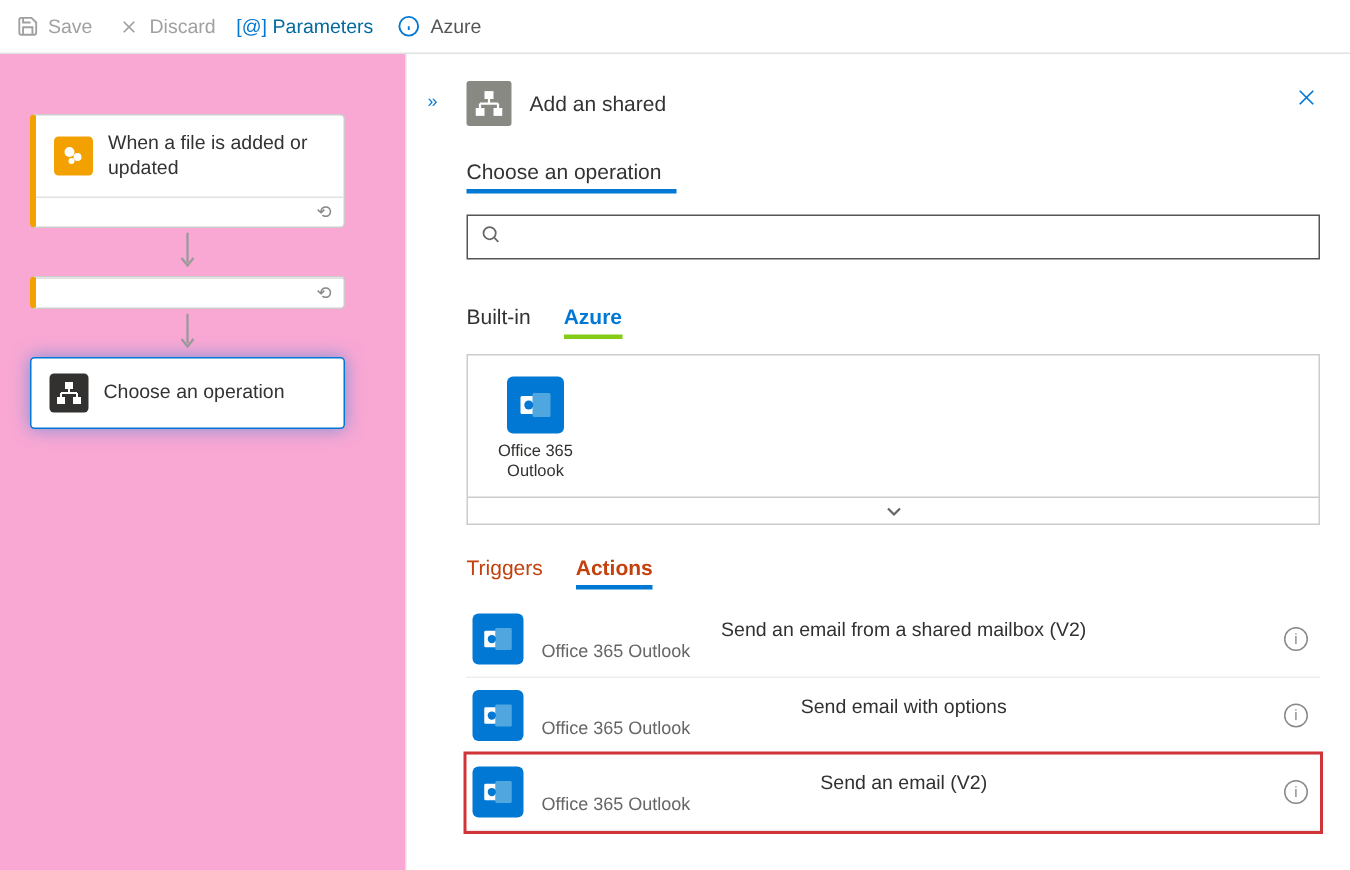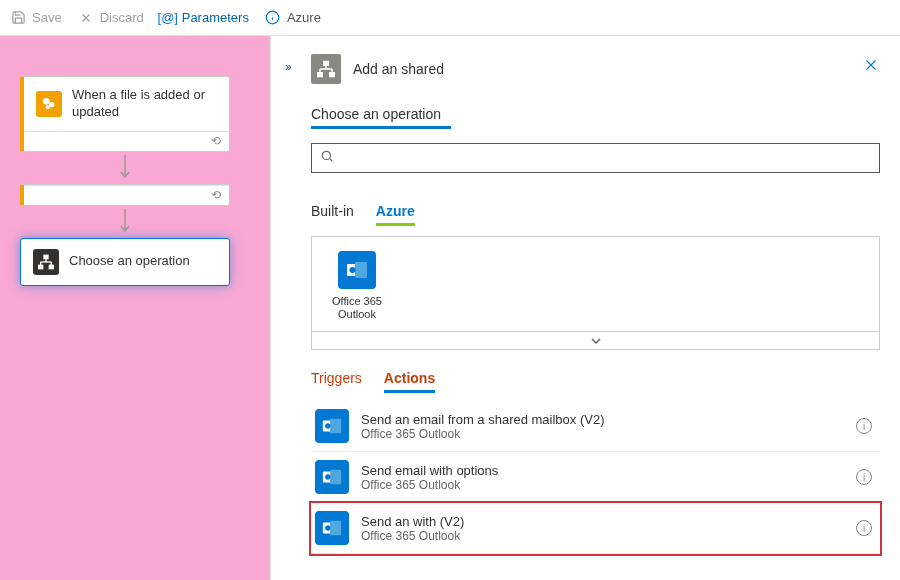--- a/index.html
+++ b/index.html
@@ -61,21 +61,21 @@
     .expand-bar svg { stroke:#666; }
 
     .ta-tabs { display:flex; gap:22px; margin-top: 20px; font-size:14px; }
     .ta-tab { color:#c2410c; padding-bottom:4px; cursor:pointer; }
     .ta-tab.active { font-weight:600; border-bottom: 3px solid #0078d4; }
 
     .action-list { margin-top: 8px; }
     .action-row { display:flex; align-items:center; gap:12px; padding:8px 4px; border-bottom:1px solid #eee; cursor:pointer; position:relative; }
     .action-icon { width:34px; height:34px; background:#0078d4; border-radius:4px; display:flex; align-items:center; justify-content:center; flex-shrink:0; }
     .action-text { flex:1; }
-    .action-title { font-size:13px; color:#323130; }
+    .action-title { font-size:13px; color:#323130;text-align:center; }
     .action-sub { font-size:12px; color:#666; }
     .info-circle { width:16px; height:16px; border:1px solid #888; border-radius:50%; display:flex; align-items:center; justify-content:center; font-size:10px; color:#888; margin-right:4px; }
     .action-row.highlighted { outline: 2px solid #d13438; outline-offset: 0; }
 
   </style>
 </head>
 <body>
 
 <div class="toolbar">
   <div class="toolbar-item disabled">
@@ -259,21 +259,21 @@
         </div>
         <div class="action-row highlighted">
           <div class="action-icon">
             <svg width="22" height="22" viewBox="0 0 24 24">
                 <rect x="2" y="6" width="11" height="12" rx="1" fill="#fff"></rect>
                 <rect x="10" y="4" width="12" height="16" rx="1" fill="#50a7e0"></rect>
                 <circle cx="7.5" cy="12" r="3" fill="#0078d4"></circle>
               </svg>
           </div>
           <div class="action-text">
-            <div class="action-title">Send an with (V2)</div>
+            <div class="action-title">Send an email (V2)</div>
             <div class="action-sub">Office 365 Outlook</div>
           </div>
           <div class="info-circle">i</div>
         </div>
       </div>
     </div>
   </div>
 </div>
 
 </body></html>

